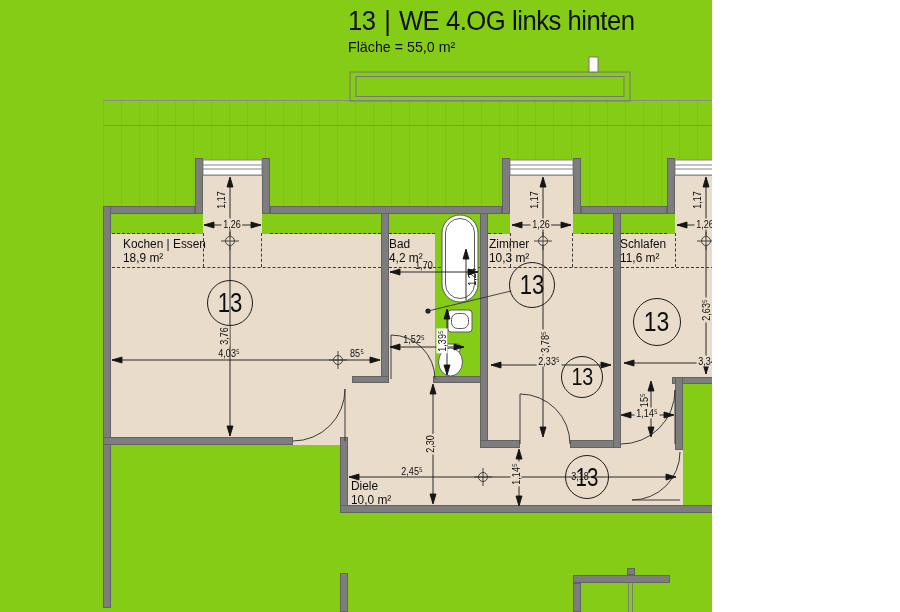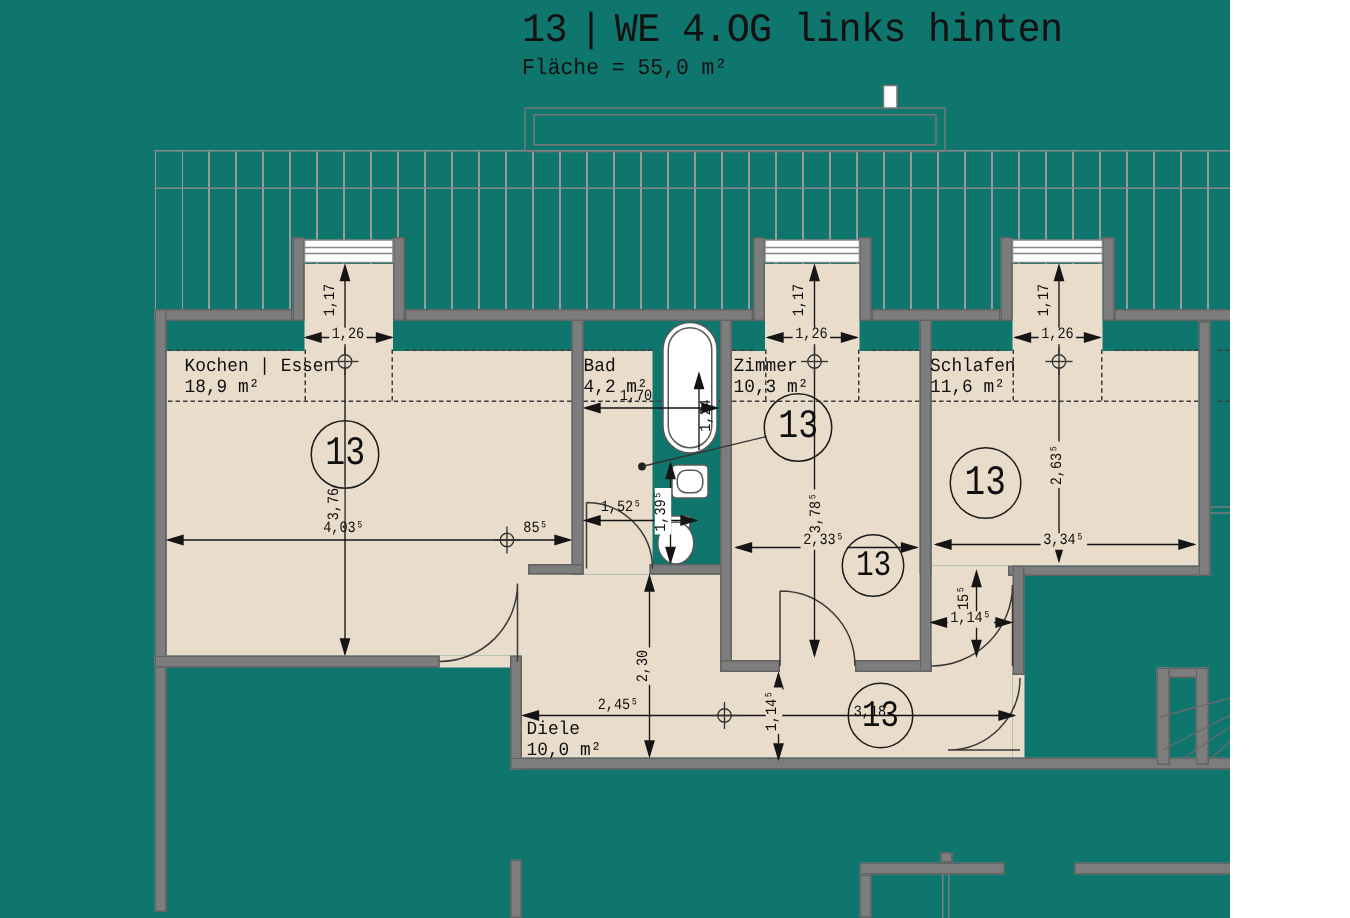--- a/index.html
+++ b/index.html
@@ -1,17 +1,17 @@
 <!DOCTYPE html>
 <html><head>
 <meta charset="utf-8">
 <style>
   html,body{margin:0;padding:0;background:#fff;}
-  .canvas{position:relative;width:820px;height:612px;background:#0f766e;overflow:hidden;
-          font-family:Liberation Mono, monospace;color:#111;}
+  .canvas{position:relative;width:712px;height:612px;background:#84cc16;overflow:hidden;
+          font-family:Liberation Sans, sans-serif;color:#111;}
   .hatch{position:absolute;left:103px;top:100px;width:797px;height:106px;
          background:repeating-linear-gradient(90deg,#9a9a9a 0 1px,transparent 1px 18px);
          border-top:1px solid #8a8a8a;}
   .eave{position:absolute;left:103px;top:125px;width:797px;height:1px;background:#8a8a8a;}
   .w{position:absolute;background:#7d7d7d;box-shadow:0 0 0 1px #636363 inset;}
   .f{position:absolute;background:#e9dccb;}
   .dh{position:absolute;height:0;border-top:1.4px dashed #3c3c3c;}
   .dv{position:absolute;width:0;border-left:1.4px dashed #3c3c3c;}
   .dim{position:absolute;font-size:10.5px;line-height:11px;white-space:nowrap;color:#0e0e0e;
        transform:translate(-50%,-50%) scaleX(0.86);}

